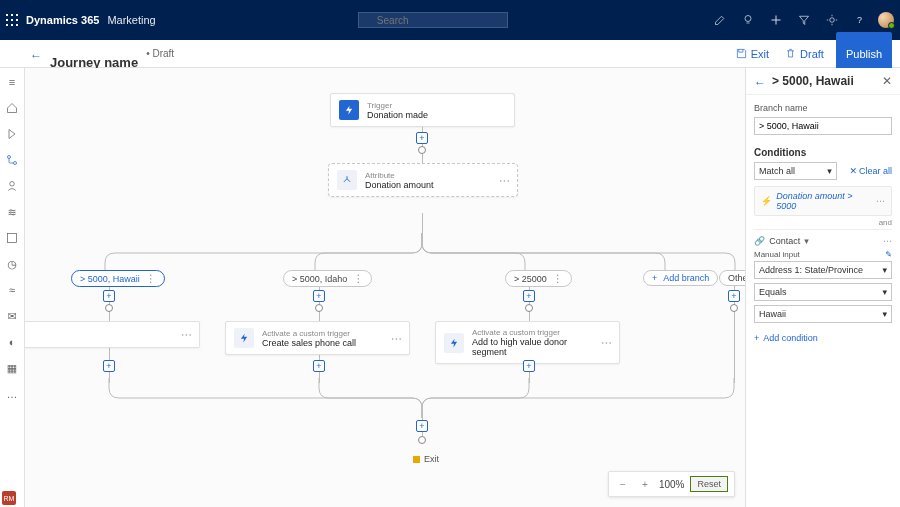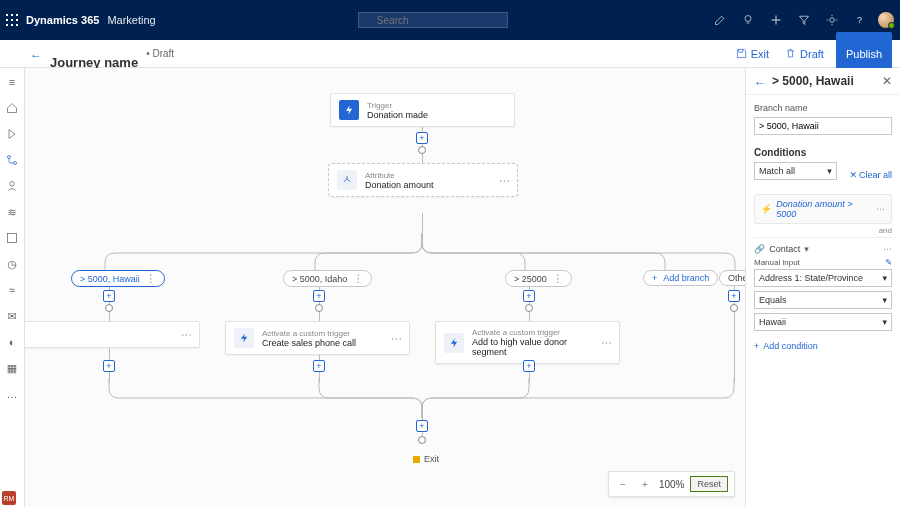--- a/index.html
+++ b/index.html
@@ -353,21 +353,21 @@
       <span class="title">&gt; 5000, Hawaii</span>
       <span class="close">✕</span>
     </div>
     <div class="sec">
       <div class="lbl">Branch name</div>
       <input type="text" value="&gt; 5000, Hawaii" style="">
     </div>
     <div class="sec" style="padding-top:0;">
       <div class="sectitle">Conditions</div>
       <div class="row">
-        <div class="selbox" style="width:60%; margin-bottom:8px;">
+        <div class="selbox" style="width:60%; margin-bottom:0;">
           <span>Match all</span>
             <span>▾</span>
         </div>
         <span class="clr">
           <span style="color:#2266d4;">✕</span>
             <span>Clear all</span>
         </span>
       </div>
       <div class="chip">
         <span class="ico-sm">⚡</span>

